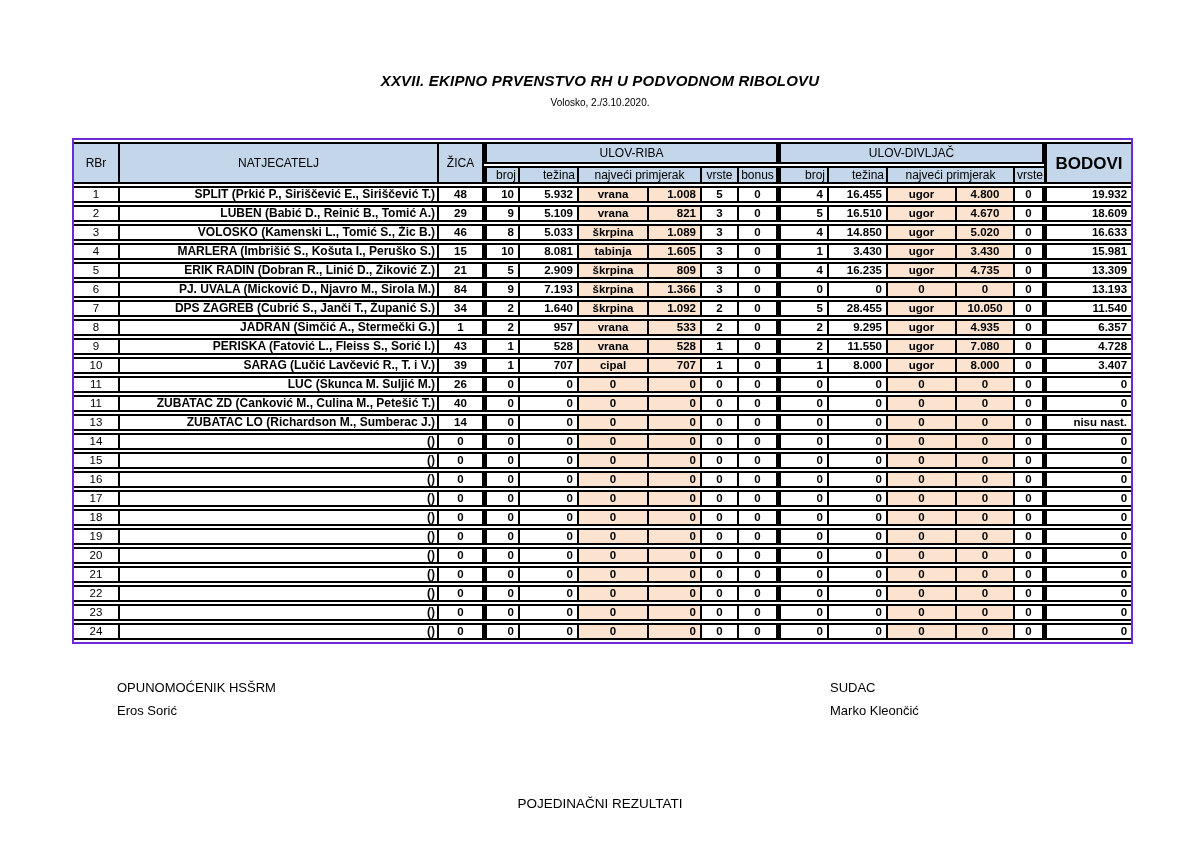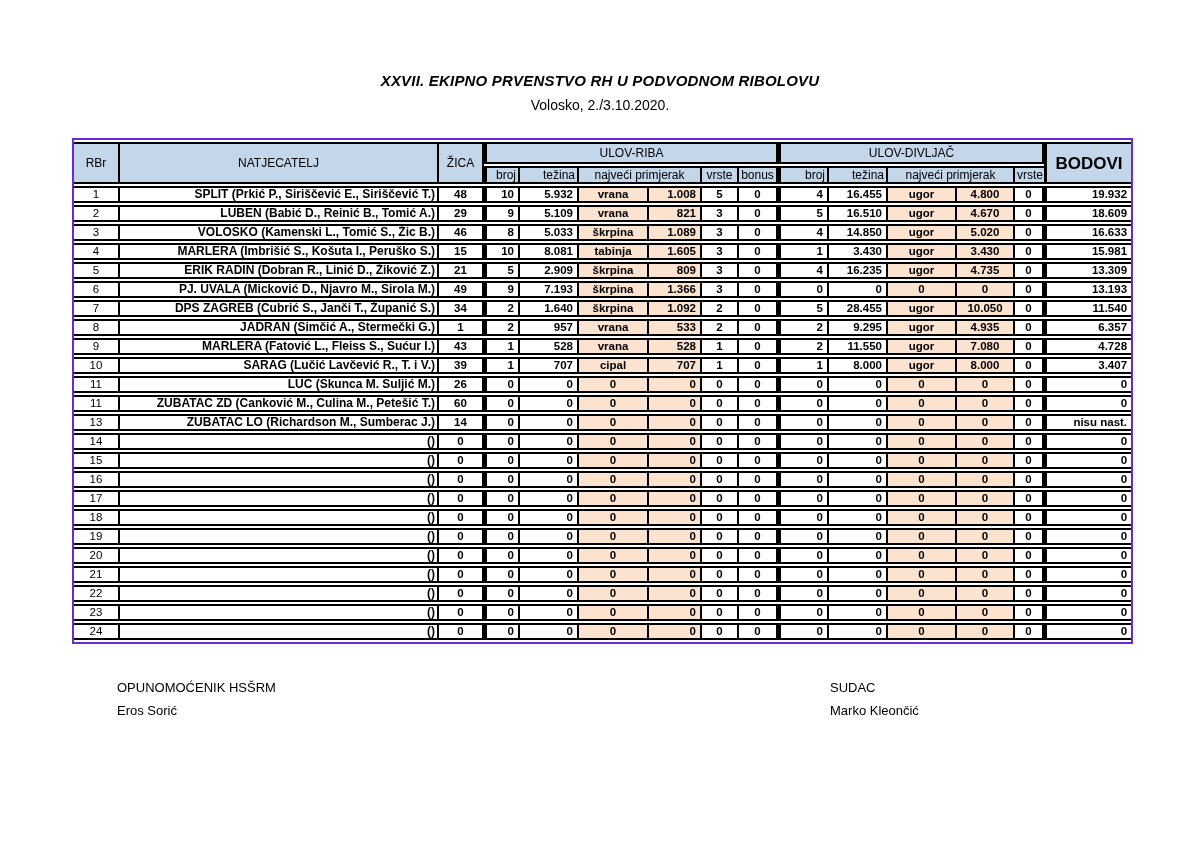--- a/index.html
+++ b/index.html
@@ -6,21 +6,21 @@
     --header-bg:#c3d6ea;
     --highlight-bg:#fbe3d0;
   }
   *{box-sizing:border-box;}
   html,body{margin:0;padding:0;background:#ffffff;}
   body{font-family:"Liberation Sans","DejaVu Sans",sans-serif;color:#000;}
   .page{position:relative;width:1200px;height:849px;background:#fff;overflow:hidden;}
 
   .title{position:absolute;top:72px;left:0;width:1200px;text-align:center;
          font-size:15px;font-weight:bold;font-style:italic;letter-spacing:.2px;}
-  .subtitle{position:absolute;top:97px;left:0;width:1200px;text-align:center;font-size:14px;}
+  .subtitle{position:absolute;top:97px;left:0;width:1200px;text-align:center;font-size:10px;}
 
   .table-wrap{position:absolute;left:72px;top:138px;width:1061px;border:2px solid #6d28d9;background:#fff;}
   table{border-collapse:separate;border-spacing:0 2px;table-layout:fixed;width:1057px;margin:0;}
   th,td{border-top:2px solid #000;border-bottom:2px solid #000;border-right:2px solid #000;
         padding:0 2px;overflow:hidden;white-space:nowrap;font-size:11.5px;line-height:13px;}
   th:last-child,td:last-child{border-right:none;}
   th{background:var(--header-bg);font-weight:normal;font-size:12px;text-align:center;}
   th.group-hdr{font-size:12px;}
   th.bodovi-hdr{font-weight:bold;font-size:17px;}
   td{height:14px;font-weight:bold;}
@@ -170,21 +170,21 @@
       <td class="r gs">4</td>
       <td class="r">16.235</td>
       <td class="c hl">ugor</td>
       <td class="c hl">4.735</td>
       <td class="c">0</td>
       <td class="r bodovi-cell gs">13.309</td>
     </tr>
           <tr>
       <td class="c plain">6</td>
       <td class="l name-cell">PJ. UVALA (Micković D., Njavro M., Širola M.)</td>
-      <td class="c">49</td>
+      <td class="c">84</td>
       <td class="r gs">9</td>
       <td class="r">7.193</td>
       <td class="c hl">škrpina</td>
       <td class="r hl">1.366</td>
       <td class="c">3</td>
       <td class="c">0</td>
       <td class="r gs">0</td>
       <td class="r">0</td>
       <td class="c hl">0</td>
       <td class="c hl">0</td>
@@ -220,21 +220,21 @@
       <td class="c">0</td>
       <td class="r gs">2</td>
       <td class="r">9.295</td>
       <td class="c hl">ugor</td>
       <td class="c hl">4.935</td>
       <td class="c">0</td>
       <td class="r bodovi-cell gs">6.357</td>
     </tr>
           <tr>
       <td class="c plain">9</td>
-      <td class="l name-cell">MARLERA (Fatović L., Fleiss S., Šućur I.)</td>
+      <td class="l name-cell">PERISKA (Fatović L., Fleiss S., Sorić I.)</td>
       <td class="c">43</td>
       <td class="r gs">1</td>
       <td class="r">528</td>
       <td class="c hl">vrana</td>
       <td class="r hl">528</td>
       <td class="c">1</td>
       <td class="c">0</td>
       <td class="r gs">2</td>
       <td class="r">11.550</td>
       <td class="c hl">ugor</td>
@@ -272,21 +272,21 @@
       <td class="r gs">0</td>
       <td class="r">0</td>
       <td class="c hl">0</td>
       <td class="c hl">0</td>
       <td class="c">0</td>
       <td class="r bodovi-cell gs">0</td>
     </tr>
           <tr>
       <td class="c plain">11</td>
       <td class="l name-cell">ZUBATAC ZD (Čanković M., Čulina M., Petešić T.)</td>
-      <td class="c">60</td>
+      <td class="c">40</td>
       <td class="r gs">0</td>
       <td class="r">0</td>
       <td class="c hl">0</td>
       <td class="r hl">0</td>
       <td class="c">0</td>
       <td class="c">0</td>
       <td class="r gs">0</td>
       <td class="r">0</td>
       <td class="c hl">0</td>
       <td class="c hl">0</td>
@@ -503,14 +503,15 @@
 
   <div class="sign sign-right">
     <div>SUDAC</div>
     <div>Marko Kleončić</div>
   </div>
   <div class="sign sign-left">
     <div>OPUNOMOĆENIK HSŠRM</div>
     <div>Eros Sorić</div>
   </div>
 
+  <div class="footer-tab">POJEDINAČNI REZULTATI</div>
 
 </div>
 
 </body></html>

